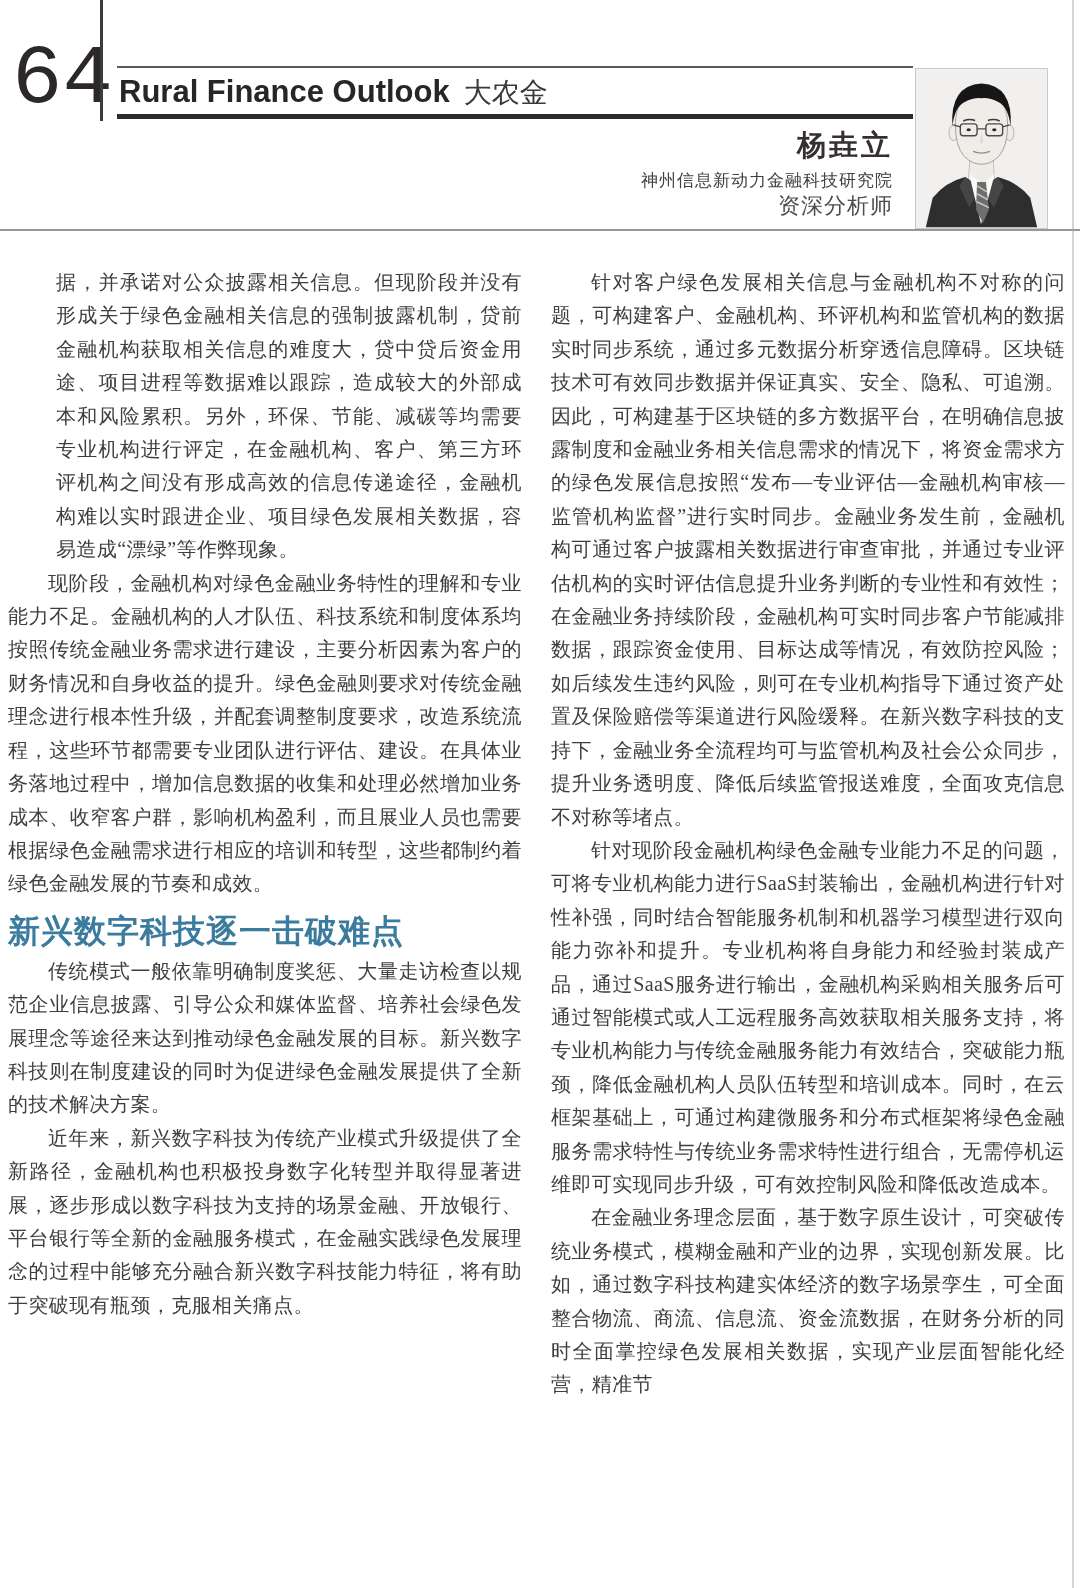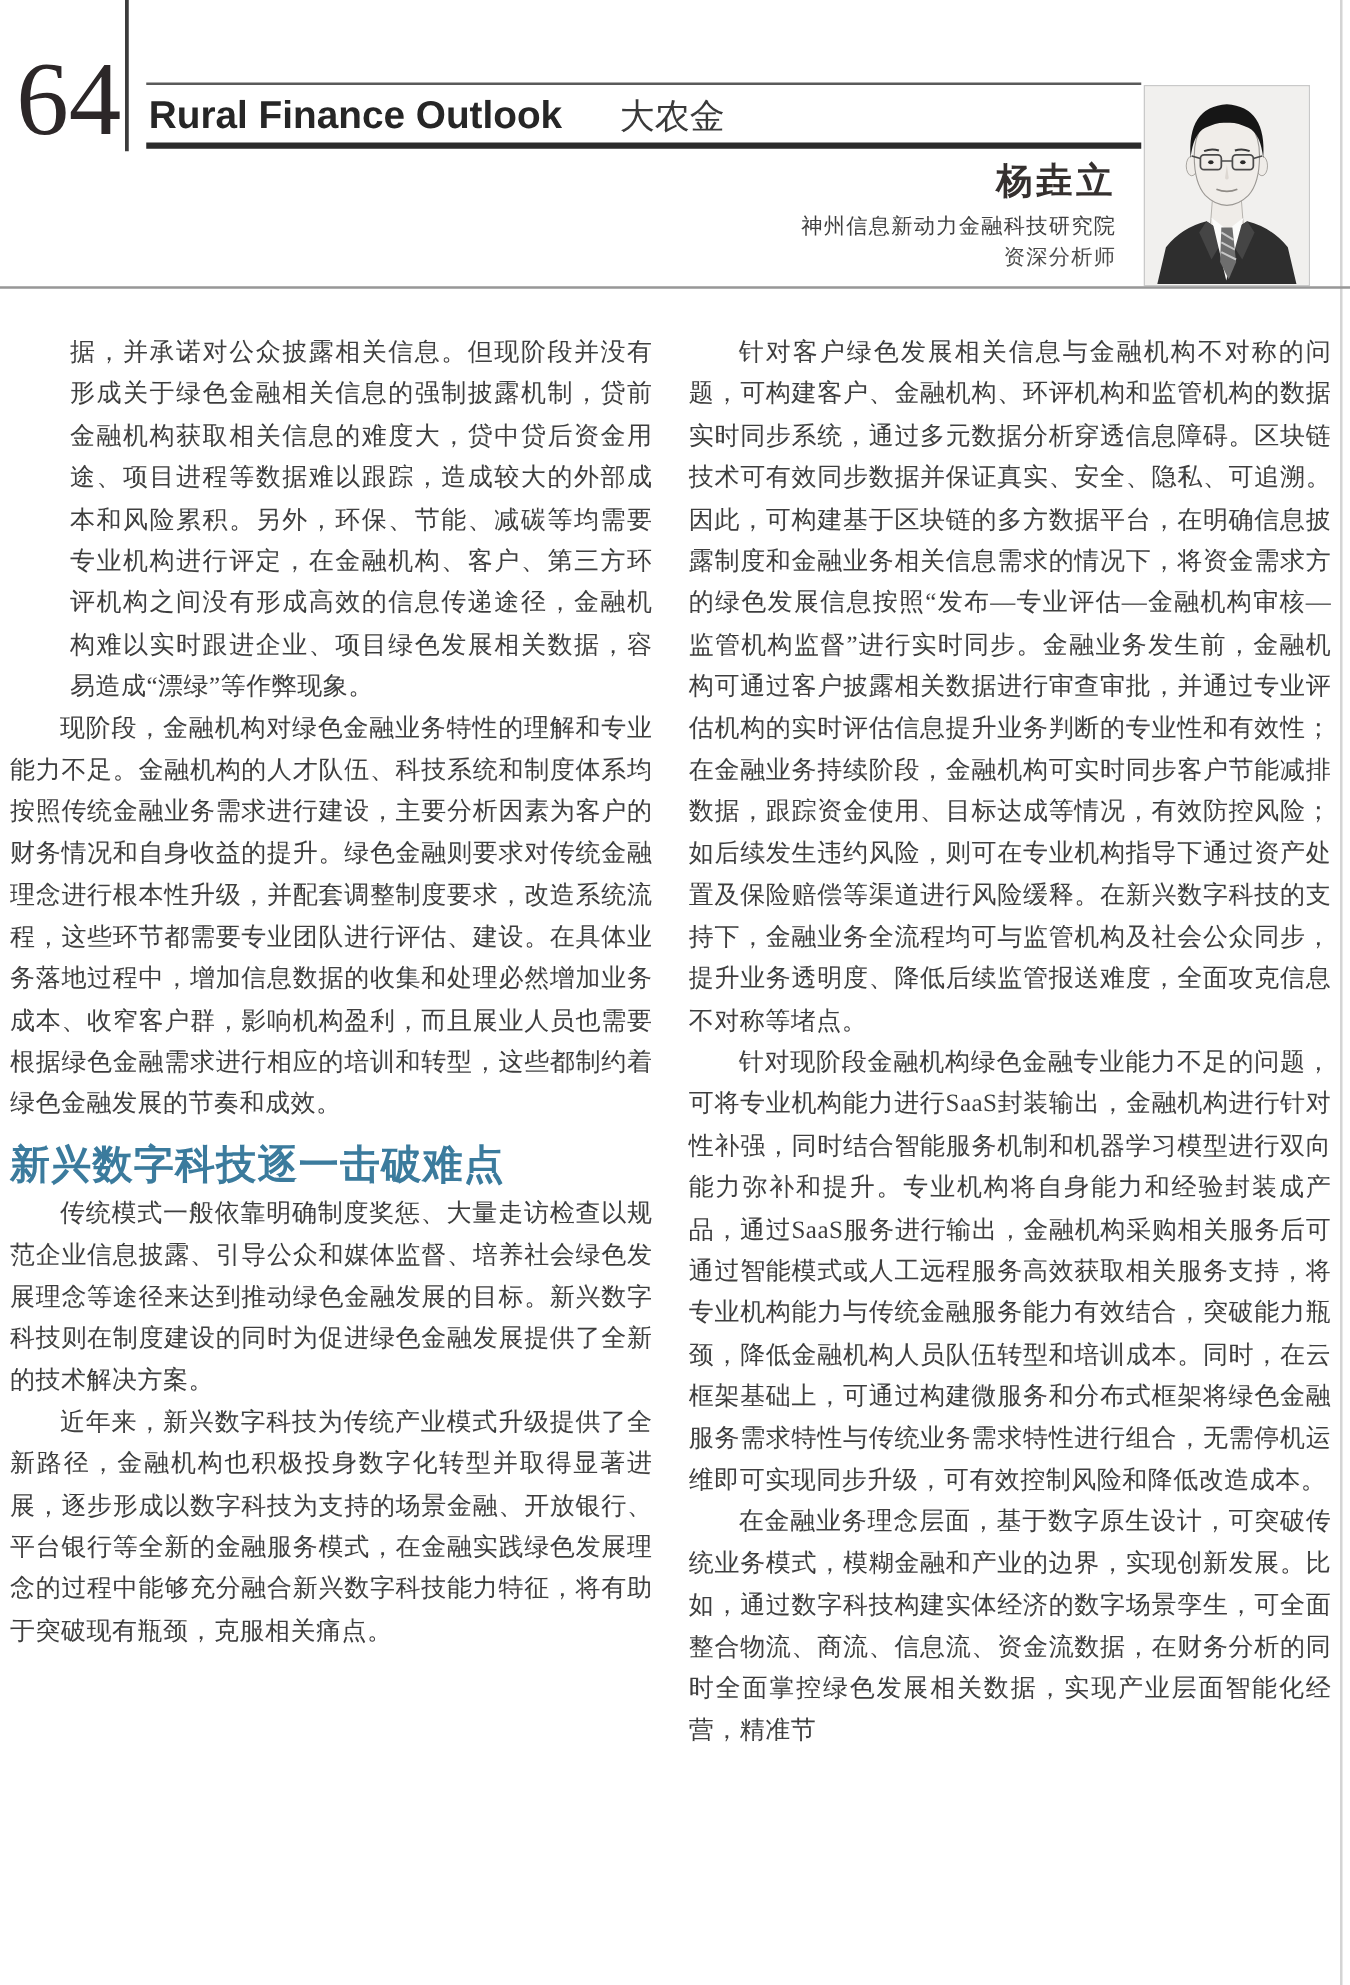--- a/index.html
+++ b/index.html
@@ -14,37 +14,36 @@
 
   
   .page-edge-line {
     position: absolute; top: 0; right: 6px;
     width: 2px; height: 100%;
     background: #d4d4d4;
   }
   .page-number {
     position: absolute; left: 12px; top: 40px;
     width: 86px;
-    font-family: Liberation Serif, serif;
+    font-family: Liberation Mono, monospace;
     font-size: 84px; line-height: 80px;
     color: #2c2728; text-align: center;
   }
   .pagenum-rule {
     position: absolute; left: 100px; top: 0;
     width: 3px; height: 121px;
     background: #3c3c3c;
   }
   .header-band {
     position: absolute; left: 117px; top: 66px;
     width: 796px; height: 53px;
     border-top: 2px solid #5a5a5a;
     border-bottom: 5px solid #2b2b2b;
     display: flex; align-items: flex-end;
     padding: 0 0 6px 2px;
-    gap: 32px;
   }
   .header-en {
     font-family: "Liberation Sans", "DejaVu Sans", sans-serif;
     font-weight: bold; font-size: 31px; line-height: 32px;
     color: #262626; letter-spacing: 0px;
   }
   .header-zh {
     font-family: "Liberation Sans", "DejaVu Sans", sans-serif;
     font-weight: 400; font-size: 28px; line-height: 30px;
     color: #3a3a3a; margin-left: 14px;
@@ -58,21 +57,21 @@
   .author-name {
     font-size: 29px; line-height: 34px;
     color: #35302f; letter-spacing: 3px;
     font-weight: 700;
   }
   .author-org {
     font-size: 17px; line-height: 24px;
     color: #404040; margin-top: 7px; letter-spacing: 1px;
   }
   .author-title {
-    font-size: 17px; line-height: 24px;
+    font-size: 22px; line-height: 24px;
     color: #4c4c4c; margin-top: 1px; letter-spacing: 1px;
   }
   .author-photo {
     position: absolute; left: 915px; top: 68px;
     width: 133px; height: 161px;
     border: 1px solid #c9c9c9;
     background: #f4f3f1;
     overflow: hidden;
   }
   .author-photo svg { display: block; width: 100%; height: 100%; }

